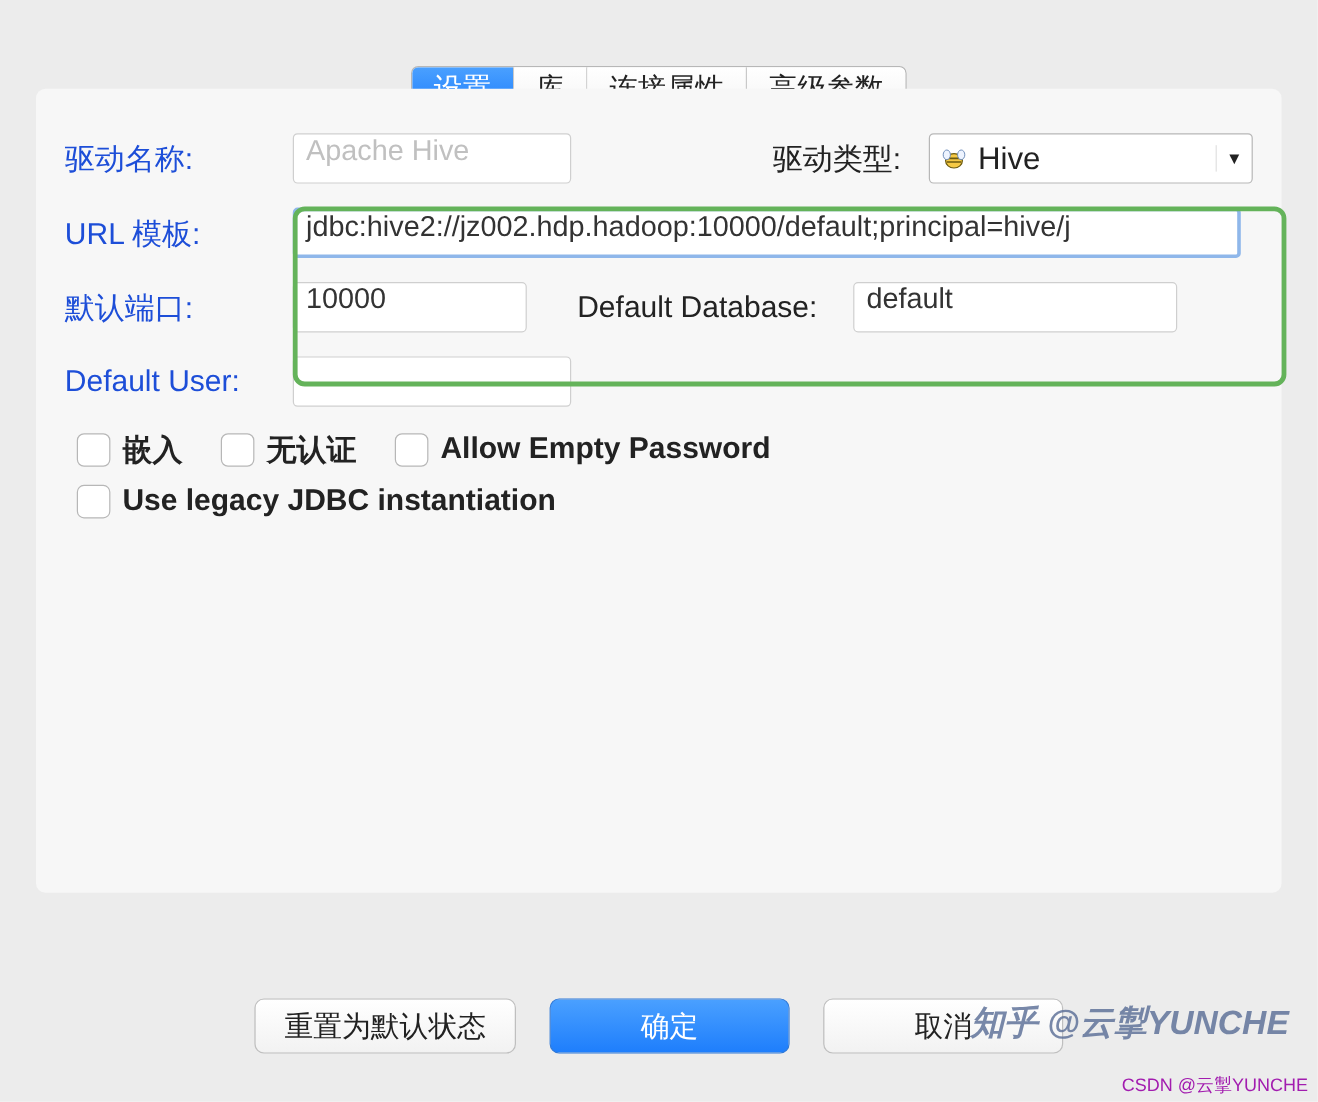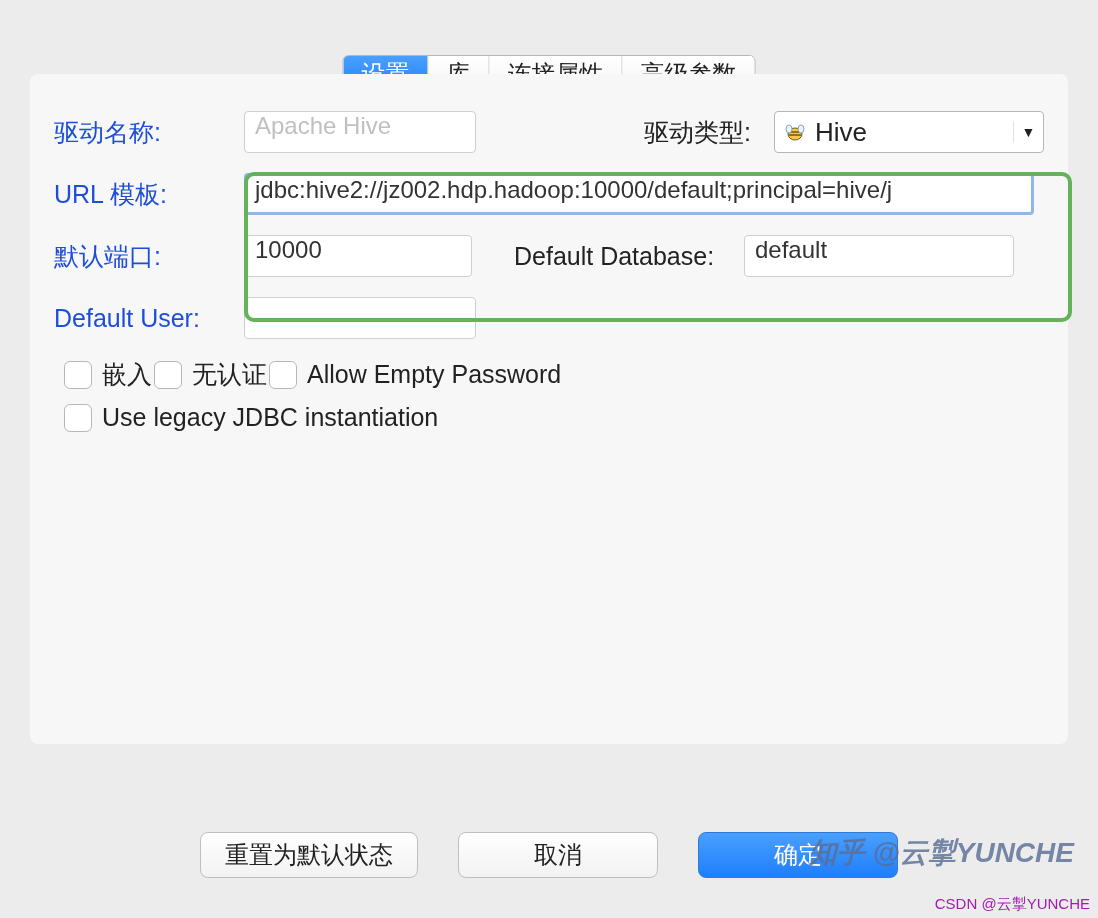--- a/index.html
+++ b/index.html
@@ -116,41 +116,42 @@
   .bee-icon {
     width: 24px; height: 24px;
     display: inline-block;
     margin-right: 8px;
   }
 
   
   .check-row {
     display: flex;
     align-items: center;
-    gap: 2px;
+    gap: 32px;
     margin-bottom: 12px;
     margin-left: 10px;
+    font-weight: bold;
   }
   .cb {
     width: 28px; height: 28px;
     border: 1px solid #b7b7b7;
     border-radius: 6px;
     background: #fff;
     display: inline-block;
   }
   .cb-label { font-size: 25px; display: flex; align-items: center; gap: 10px; }
 
   
   .btnbar {
     position: absolute;
     left: 0; right: 0;
     bottom: 40px;
     display: flex;
     justify-content: center;
-    gap: 40px;
+    gap: 28px;
   }
   .btn {
     height: 46px;
     min-width: 200px;
     border: 1px solid #bfbfbf;
     border-radius: 8px;
     background: linear-gradient(#ffffff, #f2f2f2);
     font-size: 24px;
     display: flex;
     align-items: center;
@@ -218,21 +219,21 @@
 
     <div class="row">
       <div class="label-col">URL 模板:</div>
       <div class="field focused" style="width:790px;">jdbc:hive2://jz002.hdp.hadoop:10000/default;principal=hive/j</div>
     </div>
 
     <div class="highlight-box"></div>
 
     <div class="row">
       <div class="label-col">默认端口:</div>
-      <div class="field" style="width:228px;">10000</div>
+      <div class="field" style="width:195px;">10000</div>
       <div style="width:42px;"></div>
       <div style="width:230px; font-size:25px;">Default Database:</div>
       <div class="field" style="width:270px;">default</div>
     </div>
 
     <div class="row">
       <div class="label-col" style="width:190px;">Default User:</div>
       <div class="field" style="width:232px;"></div>
     </div>
 
@@ -256,18 +257,18 @@
         <span class="cb"></span>
         <span>Use legacy JDBC instantiation</span>
       </label>
     </div>
 
   </div>
 </div>
 
 <div class="btnbar">
   <div class="btn">重置为默认状态</div>
+  <div class="btn primary">确定</div>
   <div class="btn">取消</div>
-  <div class="btn primary">确定</div>
 </div>
 
 <div class="wm1">知乎 @云掣YUNCHE</div>
 <div class="wm2">CSDN @云掣YUNCHE</div>
 
 </body></html>

